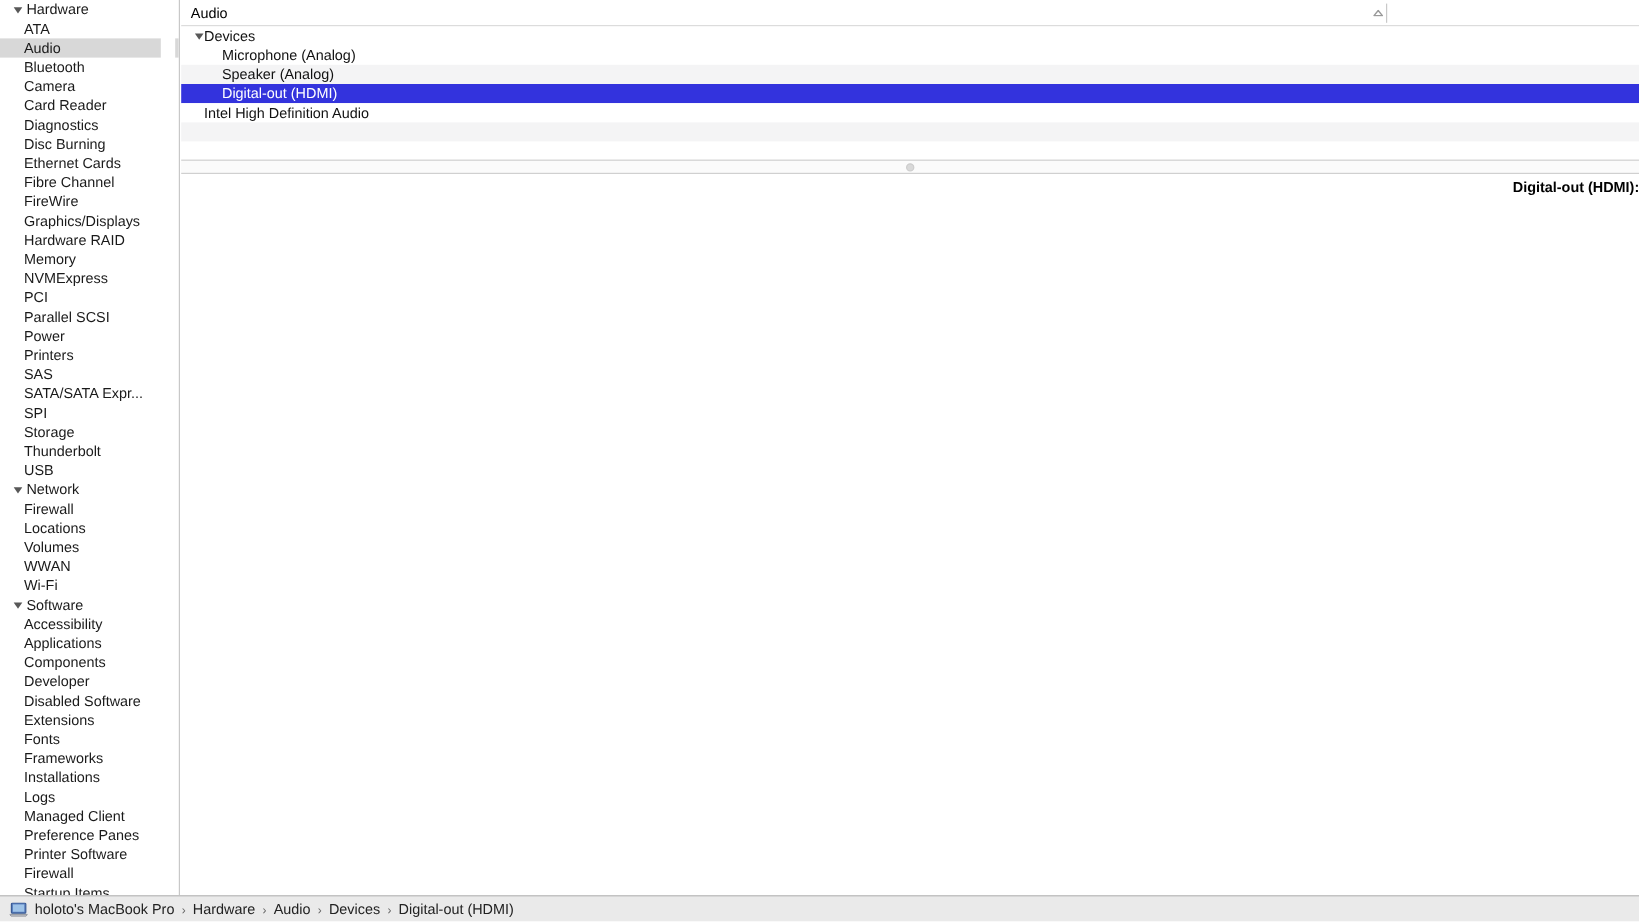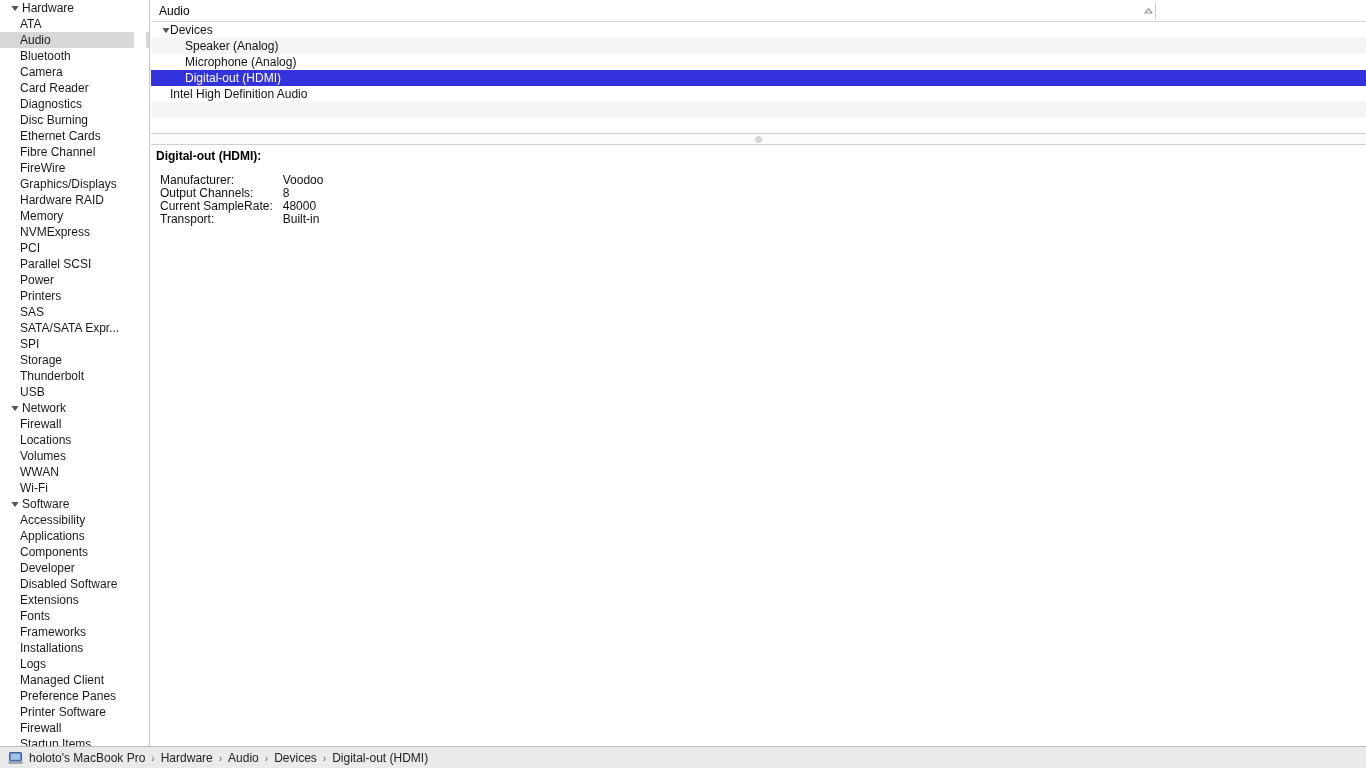--- a/index.html
+++ b/index.html
@@ -119,20 +119,21 @@
     position:absolute; left:151px; top:146px;
     width:1215px; height:600px;
     background:#ffffff;
     overflow:hidden;
   }
   #detail-title {
     font-size:12px; font-weight:bold;
     color:#000;
     padding:2px 0 0 5px;
     line-height:16px;
+    text-align:right;
   }
   #detail-table {
     margin-top:10px;
     margin-left:9px;
     border-collapse:collapse;
   }
   #detail-table td {
     font-size:12px;
     line-height:13px;
     padding:0;
@@ -244,55 +245,35 @@
         </svg>
       </span>
       <span class="col-divider" id="col-div-1"></span>
     </div>
     <div id="list-body">
         <div class="list-row odd"><span class="row-disclosure">
             <svg width="8" height="7" viewBox="0 0 8 7" aria-hidden="true">
               <path d="M0.4 1 L7.6 1 L4 6.2 Z" fill="#585858"></path>
             </svg>
           </span><span class="lbl lvl-1">Devices</span></div>
+        <div class="list-row odd"><span class="lbl lvl-2">Microphone (Analog)</span></div>
         <div class="list-row even"><span class="lbl lvl-2">Speaker (Analog)</span></div>
-        <div class="list-row odd"><span class="lbl lvl-2">Microphone (Analog)</span></div>
         <div class="list-row even selected"><span class="lbl lvl-2">Digital-out (HDMI)</span></div>
         <div class="list-row odd"><span class="lbl lvl-1">Intel High Definition Audio</span></div>
         <div class="list-row even"><span class="lbl lvl-0"></span></div>
         <div class="list-row odd"><span class="lbl lvl-0"></span></div>
       </div>
   </div>
 
   <div id="splitter">
     <div id="splitter-handle"></div>
   </div>
 
   <div id="detail-pane">
     <div id="detail-title">Digital-out (HDMI):</div>
-    <table id="detail-table">
-      <tbody id="detail-rows">
-          <tr>
-            <td class="k">Manufacturer:</td>
-            <td class="v">Voodoo</td>
-          </tr>
-          <tr>
-            <td class="k">Output Channels:</td>
-            <td class="v">8</td>
-          </tr>
-          <tr>
-            <td class="k">Current SampleRate:</td>
-            <td class="v">48000</td>
-          </tr>
-          <tr>
-            <td class="k">Transport:</td>
-            <td class="v">Built-in</td>
-          </tr>
-        </tbody>
-    </table>
   </div>
 
   <div id="bottombar">
     <span id="mac-icon">
       <svg width="15" height="12" viewBox="0 0 15 12" aria-hidden="true">
         <rect x="1.5" y="0.5" width="12" height="8.5" rx="0.8" fill="#5b7fbf" stroke="#3a5c96" stroke-width="1"></rect>
         <rect x="2.8" y="1.7" width="9.4" height="6.1" fill="#9ec3e8"></rect>
         <path d="M0 10 H15 L13.6 11.6 H1.4 Z" fill="#b9bcc2" stroke="#7d808a" stroke-width="0.6"></path>
       </svg>
     </span>

